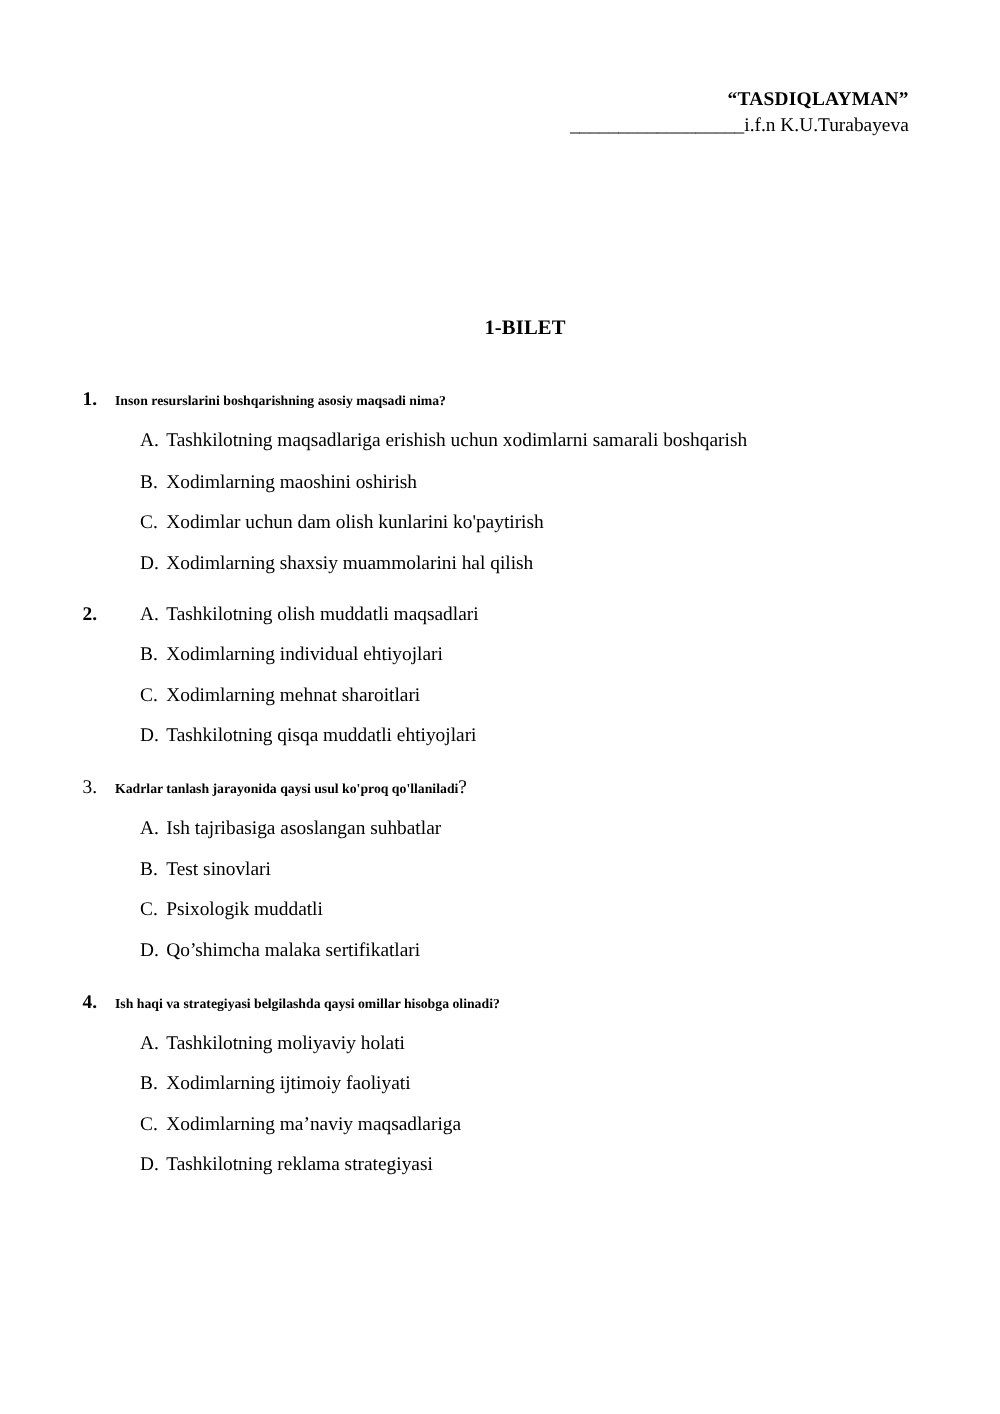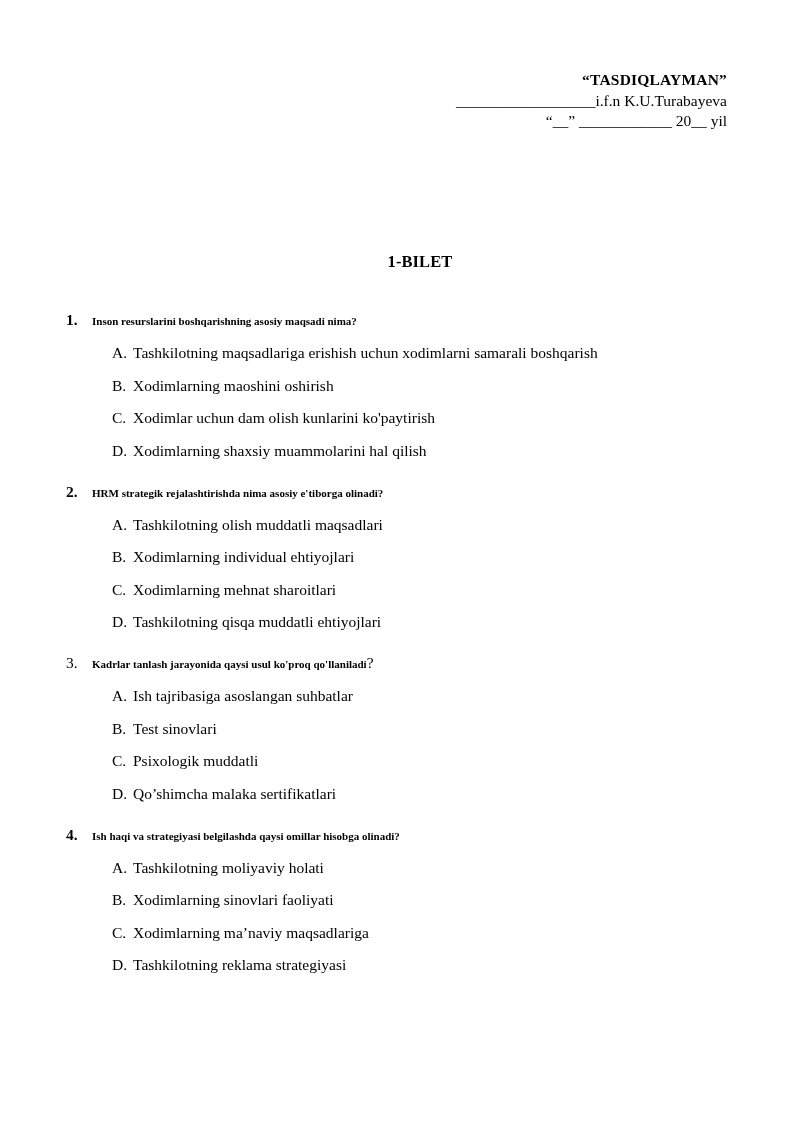--- a/index.html
+++ b/index.html
@@ -110,49 +110,48 @@
   }
 </style>
 </head>
 <body>
 
 <div class="page">
 
   <div class="approval">
     <span class="ln bold">“TASDIQLAYMAN”</span>
     <span class="ln">__________________i.f.n K.U.Turabayeva</span>
-    <span class="ln">“__” ____________ 20__ yil</span>
   </div>
 
   <div class="bilet-title">1-BILET</div>
 
   <div class="questions">
       <div class="qblock">
         <div class="qline"><span class="qnum">1.</span><span class="qtext">Inson resurslarini boshqarishning asosiy maqsadi nima?</span></div>
         <div class="opt"><span class="optletter">A.</span><span class="opttext">Tashkilotning maqsadlariga erishish uchun xodimlarni samarali boshqarish</span></div>
         <div class="opt"><span class="optletter">B.</span><span class="opttext">Xodimlarning maoshini oshirish</span></div>
         <div class="opt"><span class="optletter">C.</span><span class="opttext">Xodimlar uchun dam olish kunlarini ko'paytirish</span></div>
         <div class="opt"><span class="optletter">D.</span><span class="opttext">Xodimlarning shaxsiy muammolarini hal qilish</span></div>
       </div>
       <div class="qblock">
-        <div class="qline"><span class="qnum">2.</span><span class="qtext">HRM strategik rejalashtirishda nima asosiy e'tiborga olinadi?</span></div>
+        <div class="qline"><span class="qnum">2.</span></div>
         <div class="opt"><span class="optletter">A.</span><span class="opttext">Tashkilotning olish muddatli maqsadlari</span></div>
         <div class="opt"><span class="optletter">B.</span><span class="opttext">Xodimlarning individual ehtiyojlari</span></div>
         <div class="opt"><span class="optletter">C.</span><span class="opttext">Xodimlarning mehnat sharoitlari</span></div>
         <div class="opt"><span class="optletter">D.</span><span class="opttext">Tashkilotning qisqa muddatli ehtiyojlari</span></div>
       </div>
       <div class="qblock">
         <div class="qline"><span class="qnum plain">3.</span><span class="qtext">Kadrlar tanlash jarayonida qaysi usul ko'proq qo'llaniladi</span><span class="qtail">?</span></div>
         <div class="opt"><span class="optletter">A.</span><span class="opttext">Ish tajribasiga asoslangan suhbatlar</span></div>
         <div class="opt"><span class="optletter">B.</span><span class="opttext">Test sinovlari</span></div>
         <div class="opt"><span class="optletter">C.</span><span class="opttext">Psixologik muddatli</span></div>
         <div class="opt"><span class="optletter">D.</span><span class="opttext">Qo’shimcha malaka sertifikatlari</span></div>
       </div>
       <div class="qblock">
         <div class="qline"><span class="qnum">4.</span><span class="qtext">Ish haqi va strategiyasi belgilashda qaysi omillar hisobga olinadi?</span></div>
         <div class="opt"><span class="optletter">A.</span><span class="opttext">Tashkilotning moliyaviy holati</span></div>
-        <div class="opt"><span class="optletter">B.</span><span class="opttext">Xodimlarning sinovlari faoliyati</span></div>
+        <div class="opt"><span class="optletter">B.</span><span class="opttext">Xodimlarning ijtimoiy faoliyati</span></div>
         <div class="opt"><span class="optletter">C.</span><span class="opttext">Xodimlarning ma’naviy maqsadlariga</span></div>
         <div class="opt"><span class="optletter">D.</span><span class="opttext">Tashkilotning reklama strategiyasi</span></div>
       </div>
     </div>
 
 </div>
 
 </body></html>

